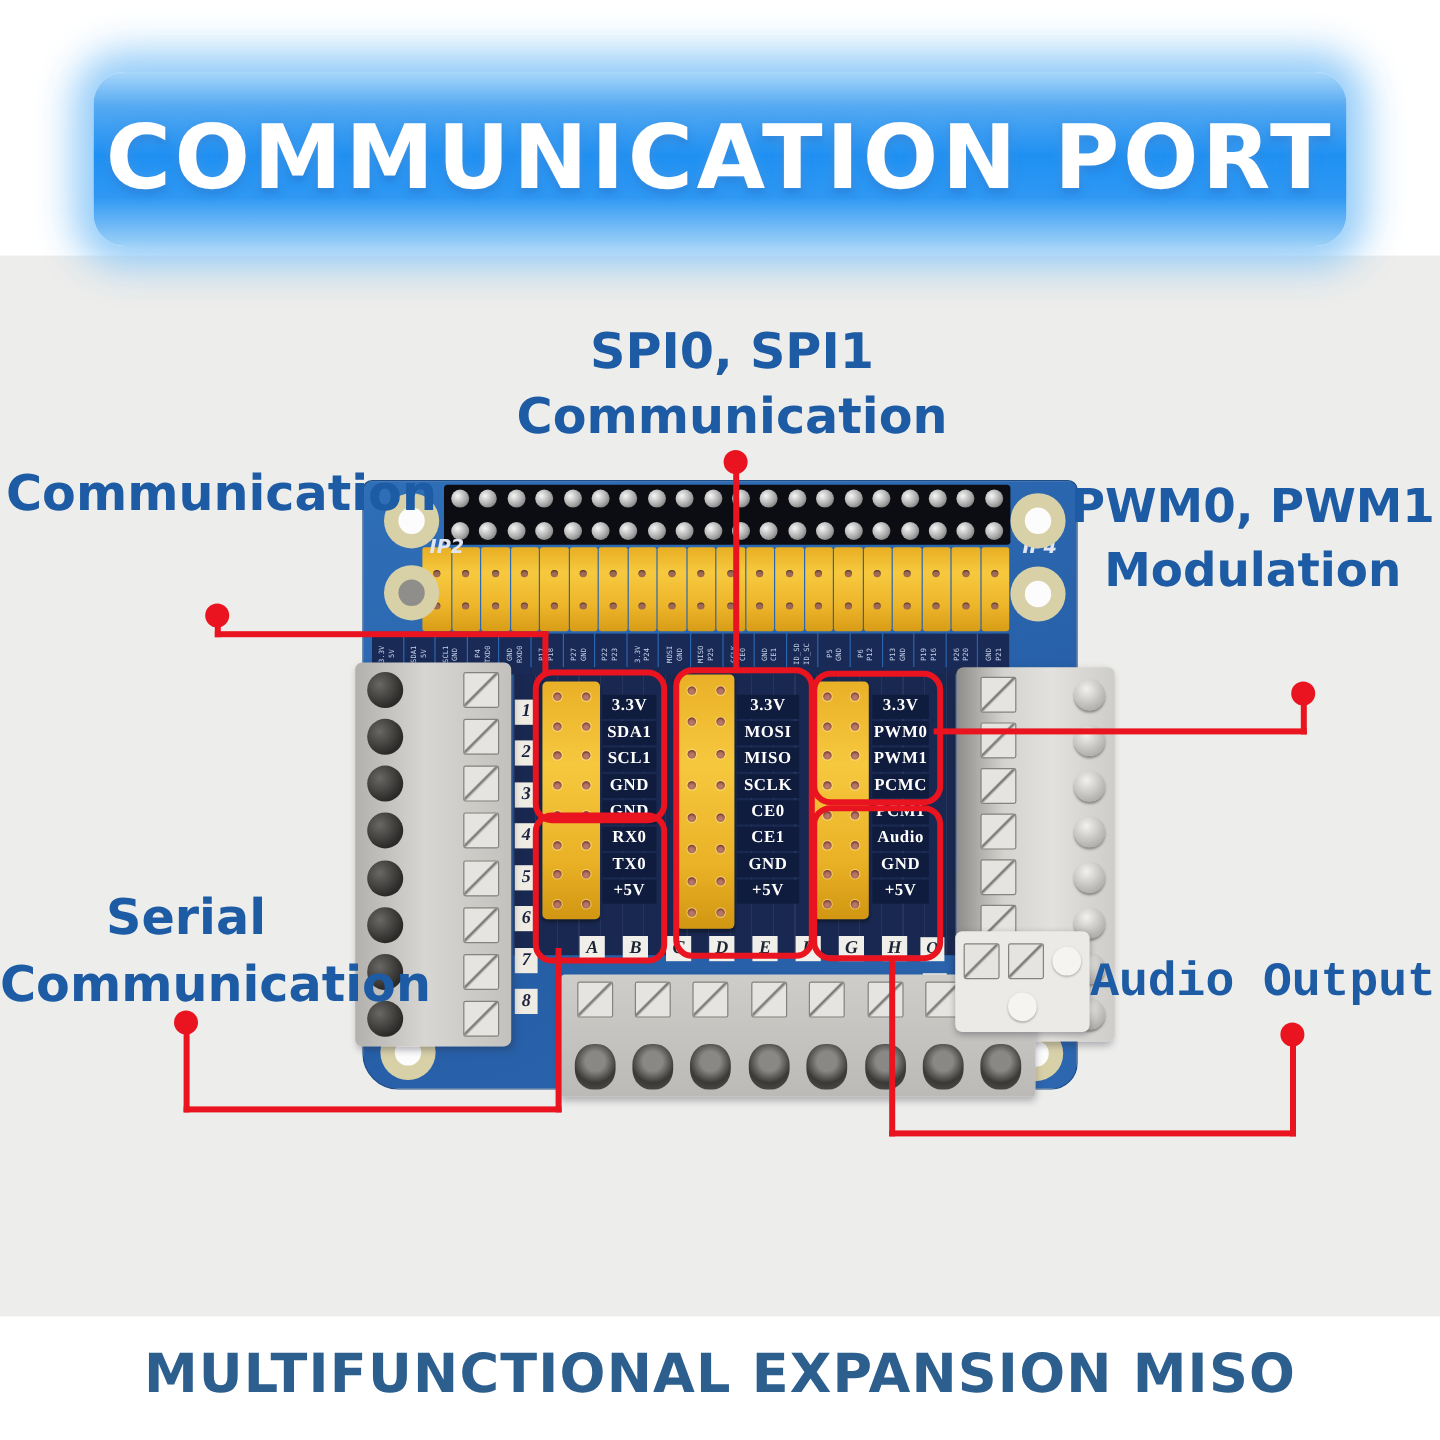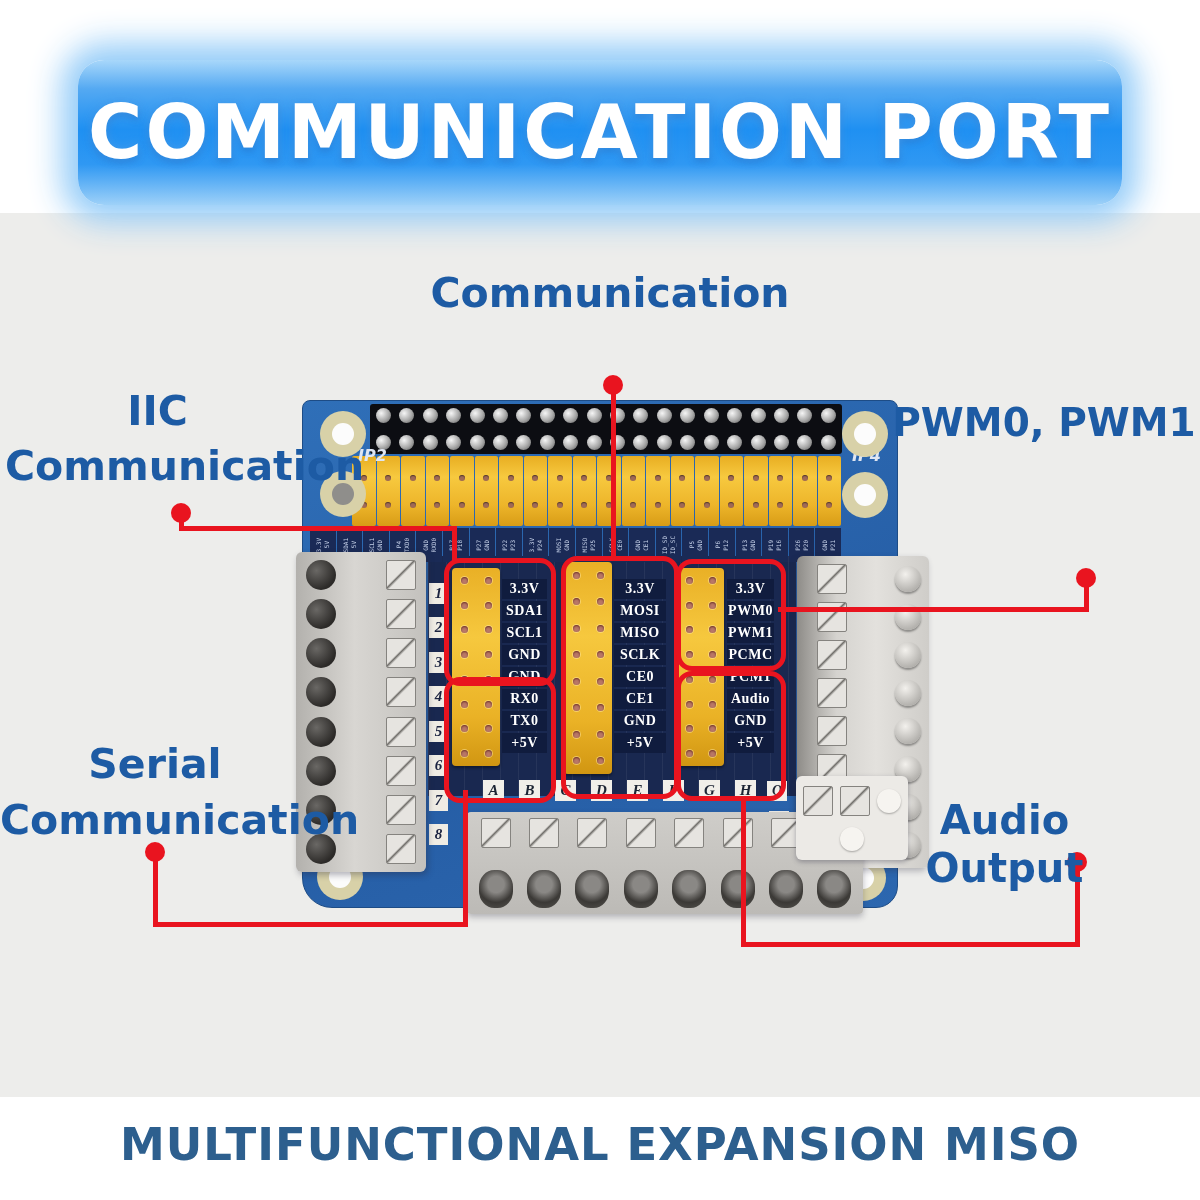--- a/index.html
+++ b/index.html
@@ -17,21 +17,21 @@
   #title{left:78px;top:60px;width:1044px;height:145px;line-height:145px;text-align:center;
     font-size:74px;font-weight:800;letter-spacing:3px;color:#fff;
     text-shadow:0 0 10px rgba(70,160,240,.9),0 3px 6px rgba(20,90,180,.5);}
 
   
   .callout{color:#1d5ba4;font-weight:700;text-align:center;z-index:45;}
   #ann-spi{left:390px;top:266px;width:440px;font-size:41px;line-height:54px;}
   #ann-iic{left:5px;top:384px;width:305px;font-size:41px;line-height:55px;}
   #ann-pwm{left:888px;top:396px;width:312px;font-size:39px;line-height:53px;text-align:center;}
   #ann-serial{left:0px;top:736px;width:310px;font-size:41px;line-height:56px;}
-  #ann-audio{left:857px;top:796px;width:295px;font-size:40px;line-height:48px;}
+  #ann-audio{left:905px;top:796px;width:295px;font-size:40px;line-height:48px;font-family:Liberation Mono, monospace;}
 
   
   #caption{left:0;top:1118px;width:1200px;text-align:center;font-size:45px;font-weight:700;
     letter-spacing:1px;color:#2d5f8e;}
 
   
   #board{left:302px;top:400px;width:594px;height:506px;
     background:linear-gradient(160deg,#2f6fb8,#265ea6 60%,#2c67af);
     border:1px solid #1d4c86;border-radius:8px 8px 22px 30px;}
   #pin-header{left:370px;top:404px;width:472px;height:50px;background:#0c0d12;border-radius:3px;
@@ -140,28 +140,29 @@
 </head>
 <body>
 
 <div id="stage">
   <div class="abs" id="photo-bg"></div>
 
   <div class="abs" id="banner"></div>
   <div class="abs" id="title">COMMUNICATION PORT</div>
 
   <div class="abs callout" id="ann-spi">
+    <div>SPI0, SPI1</div>
     <div>Communication</div>
   </div>
   <div class="abs callout" id="ann-iic">
-    <div>IIC</div>
     <div>Communication</div>
   </div>
   <div class="abs callout" id="ann-pwm">
     <div>PWM0, PWM1</div>
+    <div>Modulation</div>
   </div>
   <div class="abs callout" id="ann-serial">
     <div>Serial</div>
     <div>Communication</div>
   </div>
   <div class="abs callout" id="ann-audio">
     <div>Audio Output</div>
   </div>
 
   <div class="abs" id="board"></div>

